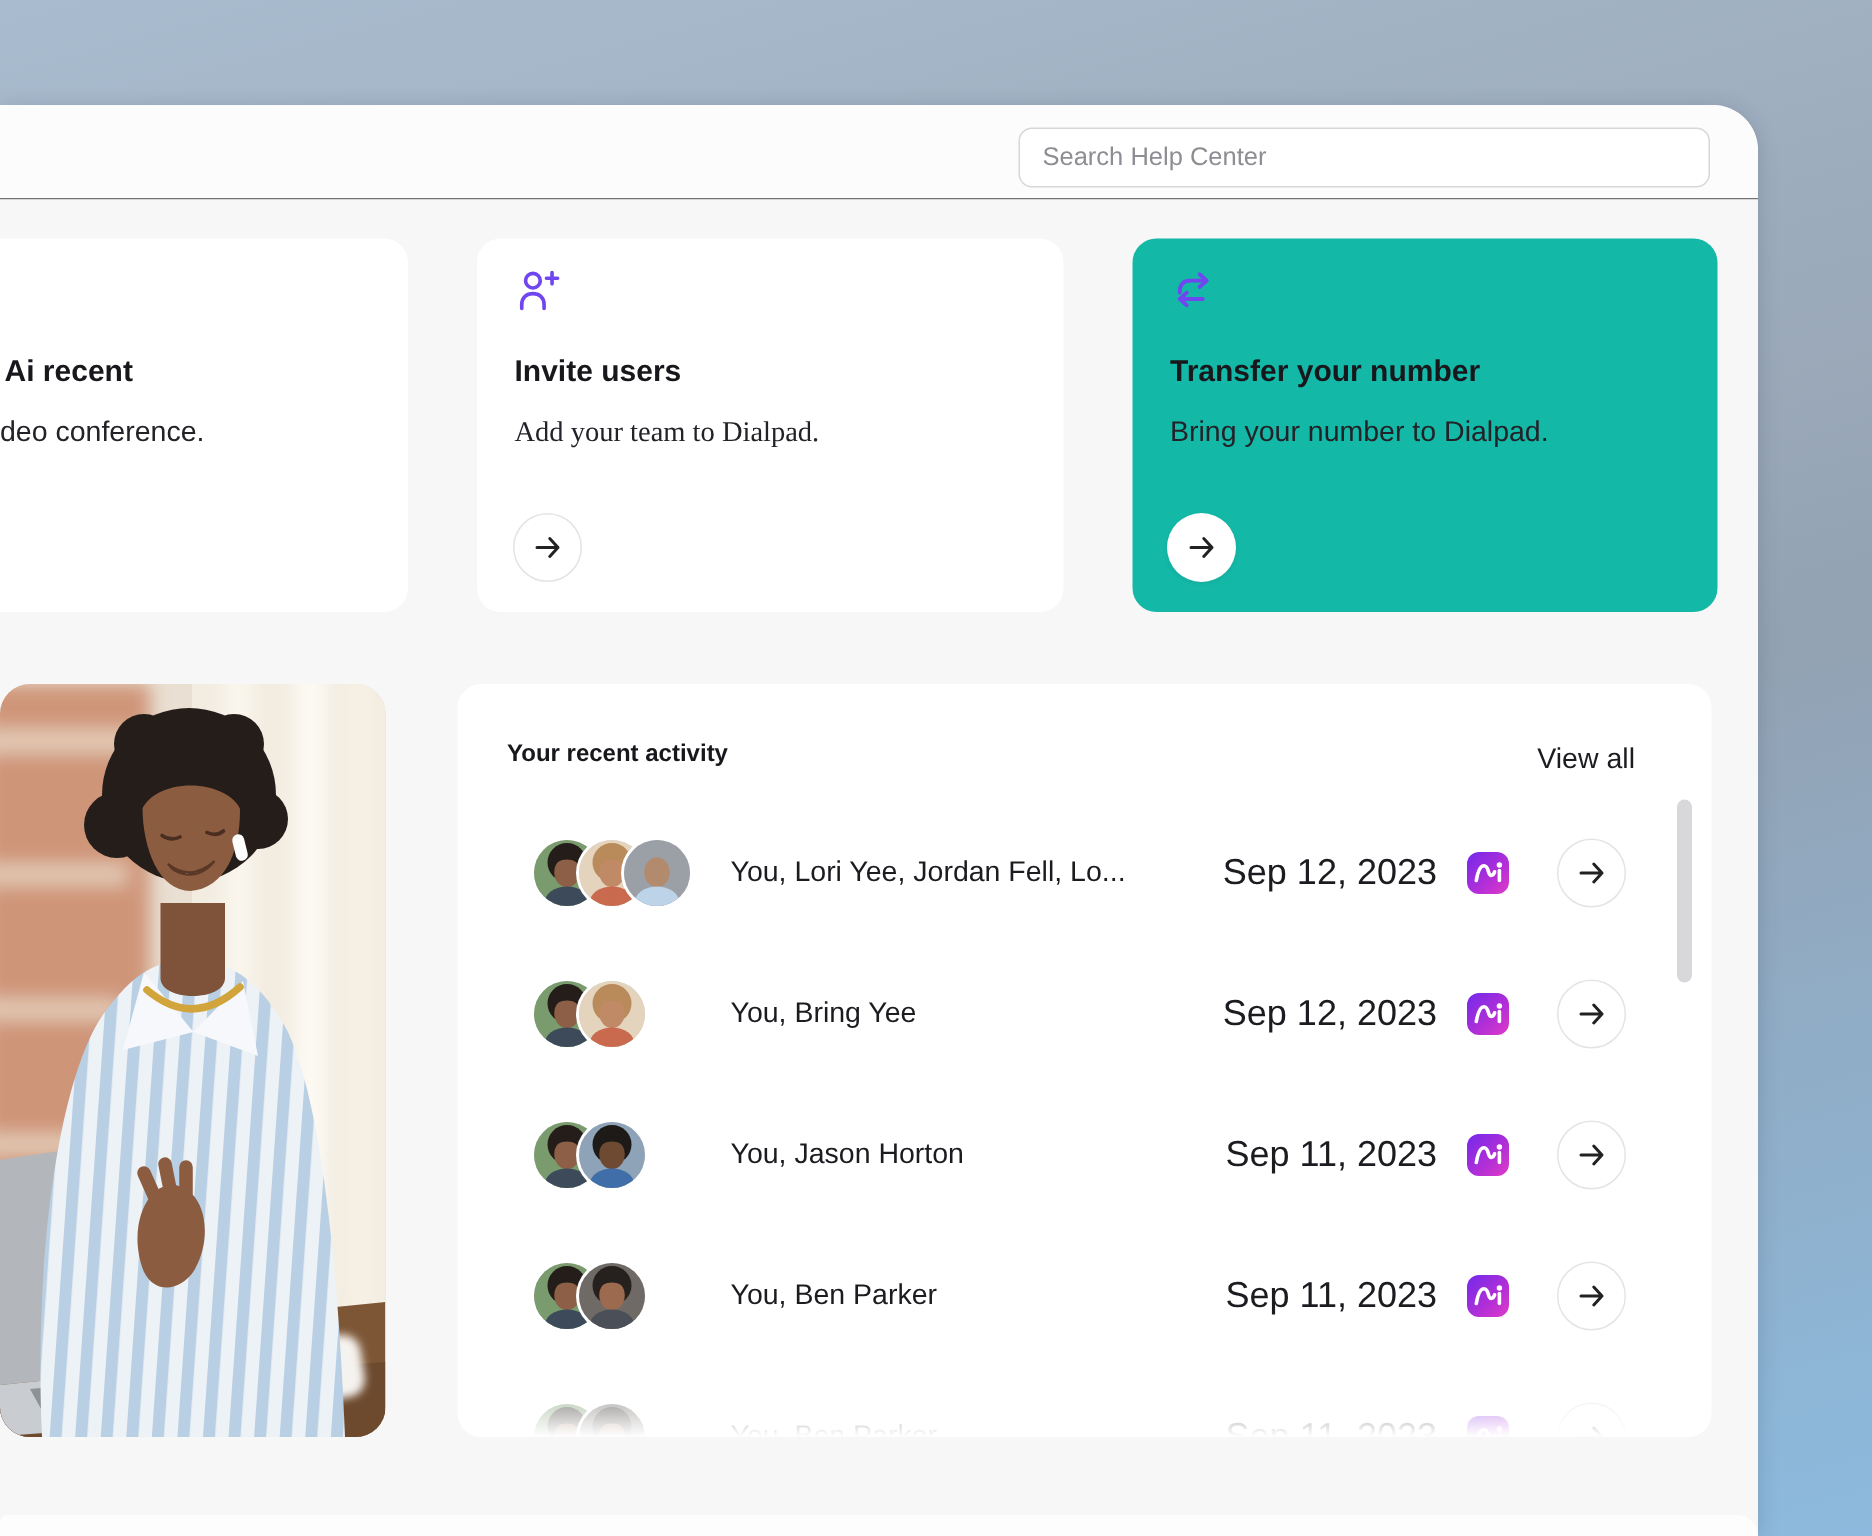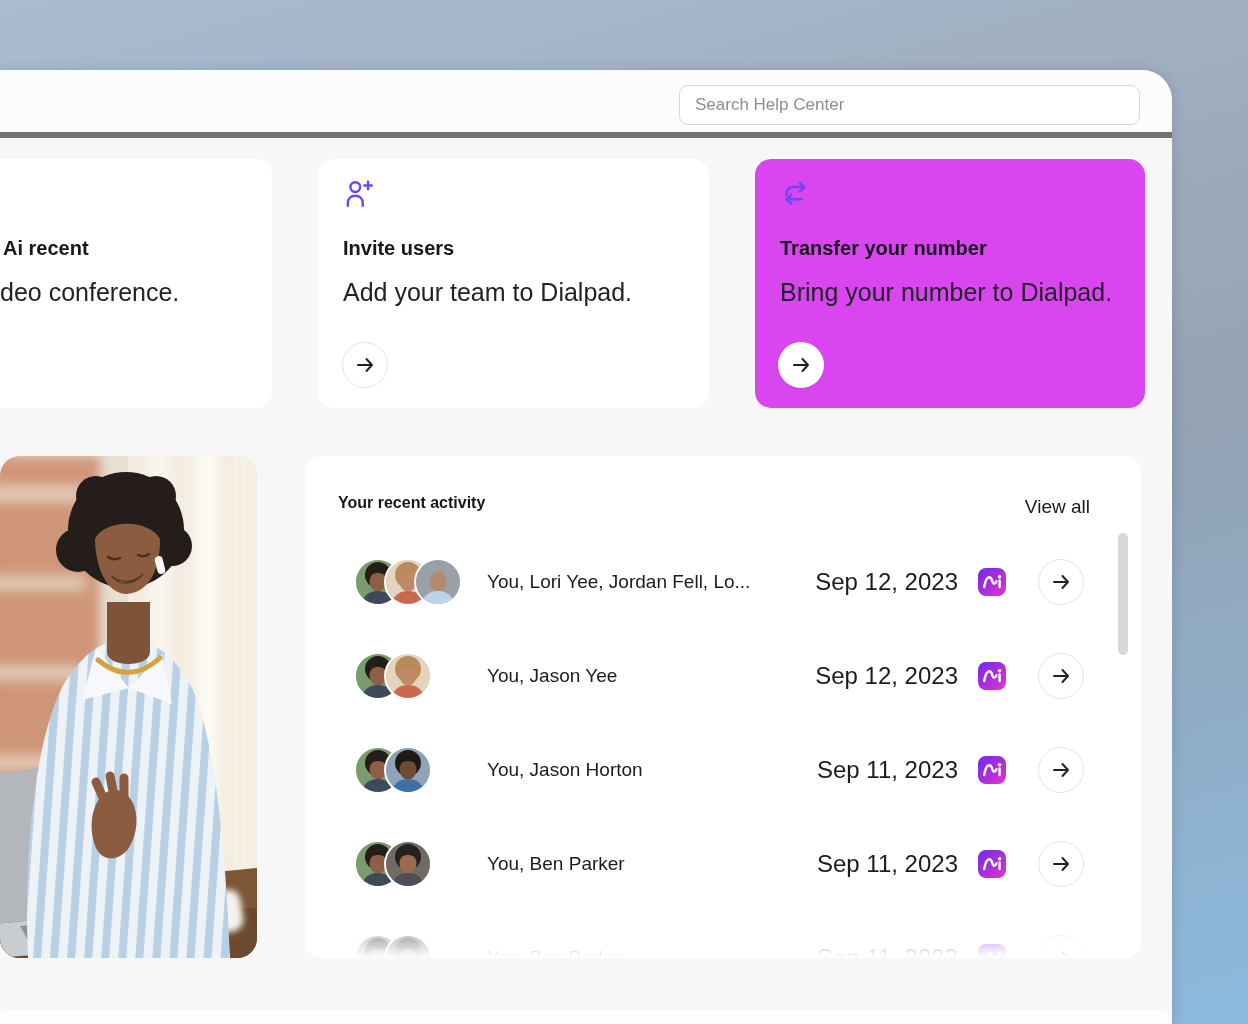--- a/index.html
+++ b/index.html
@@ -8,35 +8,35 @@
     font-family:"Liberation Sans", sans-serif;
     background:linear-gradient(165deg,#a9bccf 0%,#9aa8b8 42%,#93a2b3 55%,#8cbade 100%);
   }
   .window{
     position:absolute;left:0;top:70px;width:1172px;height:954px;
     background:#f7f7f8;border-top-right-radius:30px;overflow:hidden;
     box-shadow:0 2px 14px rgba(30,40,60,.18);
   }
   .header-bar{
     position:absolute;left:0;top:0;width:100%;height:62px;
-    background:#fcfcfd;border-bottom:6px solid #737373;border-top-right-radius:30px;
+    background:#fcfcfd;border-bottom:1px solid #737373;border-top-right-radius:30px;
   }
   .search-input{
     position:absolute;left:679px;top:15px;width:461px;height:40px;box-sizing:border-box;
     border:1px solid #d6d6db;border-radius:9px;background:#fff;
     padding:0 15px;font-size:17px;color:#2b2b30;outline:none;
     font-family:"Liberation Sans", sans-serif;
   }
   .search-input::placeholder{color:#8d8d93;}
   .card{
     position:absolute;top:89px;height:249px;background:#ffffff;border-radius:16px;
   }
-  .card.purple{background:#d946ef;}
+  .card.purple{background:#14b8a6;}
   .card-title{position:absolute;font-size:20px;font-weight:700;color:#17171c;white-space:nowrap;}
-  .card-desc{position:absolute;font-size:25px;color:#222228;white-space:nowrap;}
+  .card-desc{position:absolute;font-size:19px;color:#222228;white-space:nowrap;}
   .card-icon{position:absolute;left:24px;top:18px;width:34px;height:34px;}
   .arrow-btn{
     position:absolute;width:46px;height:46px;border-radius:50%;background:#fff;
     border:1px solid #e4e4e8;display:flex;align-items:center;justify-content:center;
     box-sizing:border-box;cursor:pointer;
   }
   .arrow-btn.no-border{border:none;box-shadow:0 1px 3px rgba(40,30,80,.08);}
   .photo-card{
     position:absolute;left:0;top:386px;width:257px;height:502px;border-radius:20px;
     overflow:hidden;background:#e7ddd0;
@@ -100,21 +100,21 @@
 
   <div class="card" style="left:318px;width:391px;">
     <span class="card-icon">
       <svg viewBox="0 0 32 32" width="34" height="34" fill="none" stroke="#6f46f0" stroke-width="2.3" stroke-linecap="round" stroke-linejoin="round">
         <circle cx="12.5" cy="9.5" r="4.6"></circle>
         <path d="M5.5 27 V24.5 C5.5 20 8.6 17.6 12.5 17.6 C16.4 17.6 19.5 20 19.5 24.5 V27"></path>
         <path d="M24.5 4.5 v7 M21 8 h7"></path>
       </svg>
     </span>
     <div class="card-title" style="left:25px;top:78px;">Invite users</div>
-    <div class="card-desc" style="left:25px;top:119px;">Add your team to Dialpad.</div>
+    <div class="card-desc" style="left:25px;top:119px;font-family:Liberation Serif, serif;">Add your team to Dialpad.</div>
     <div class="arrow-btn" style="left:24px;top:183px;">
       <span style="display:flex;">
         <svg viewBox="0 0 24 24" width="24" height="24" fill="none" stroke="#222" stroke-width="2" stroke-linecap="round" stroke-linejoin="round">
           <path d="M5 12 H19 M13.5 6 L19 12 L13.5 18"></path>
         </svg>
       </span>
     </div>
   </div>
 
   <div class="card purple" style="left:755px;width:390px;">
@@ -253,21 +253,21 @@
     <ellipse cx="22" cy="42" rx="15" ry="11" fill="#3c4a5a"></ellipse>
   </svg></span>
             <span class="avatar"><svg viewBox="0 0 44 44" width="44" height="44">
     <rect width="44" height="44" fill="#e4d3bd"></rect>
     <circle cx="22" cy="15" r="13" fill="#b98a5a"></circle>
     <ellipse cx="22" cy="21.5" rx="8.5" ry="10" fill="#c08a66"></ellipse>
     <path d="M12.5 19 C11 6 33 6 31.5 19 C29 11 15 11 12.5 19 Z" fill="#b98a5a"></path>
     <ellipse cx="22" cy="42" rx="15" ry="11" fill="#c96a4e"></ellipse>
   </svg></span>
           </div>
-    <div class="row-participants">You, Jason Yee</div>
+    <div class="row-participants">You, Bring Yee</div>
     <div class="row-date">Sep 12, 2023</div>
     <div class="ai-badge">
       <svg viewBox="0 0 28 28" width="28" height="28" fill="none">
         <path d="M6.2 19 C7.6 11 9.4 9.2 11.3 9.2 C14.9 9.2 13.6 15.6 16.1 15.6 C17.4 15.6 18.1 14.3 18.4 13.2" stroke="#fff" stroke-width="2.4" stroke-linecap="round"></path>
         <path d="M21.6 12.4 V19" stroke="#fff" stroke-width="2.4" stroke-linecap="round"></path>
         <circle cx="21.6" cy="8.7" r="1.8" fill="#fff"></circle>
       </svg>
     </div>
     <div class="arrow-btn row-arrow" style="position:absolute;">
       <span style="display:flex;">

